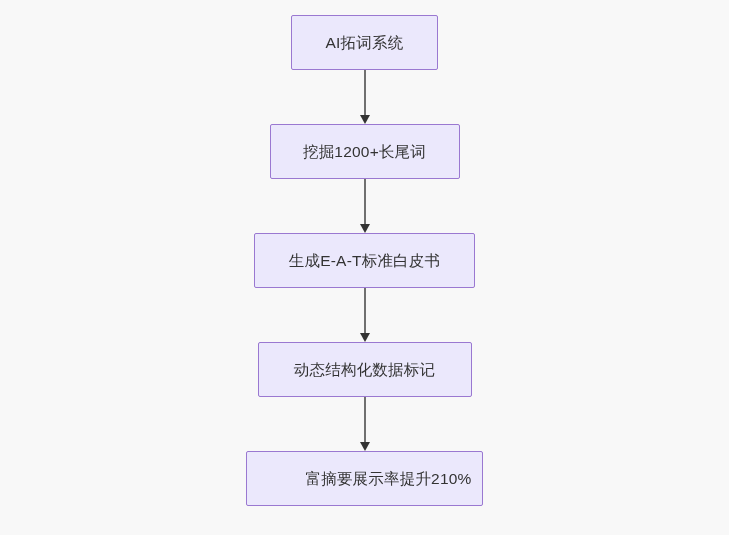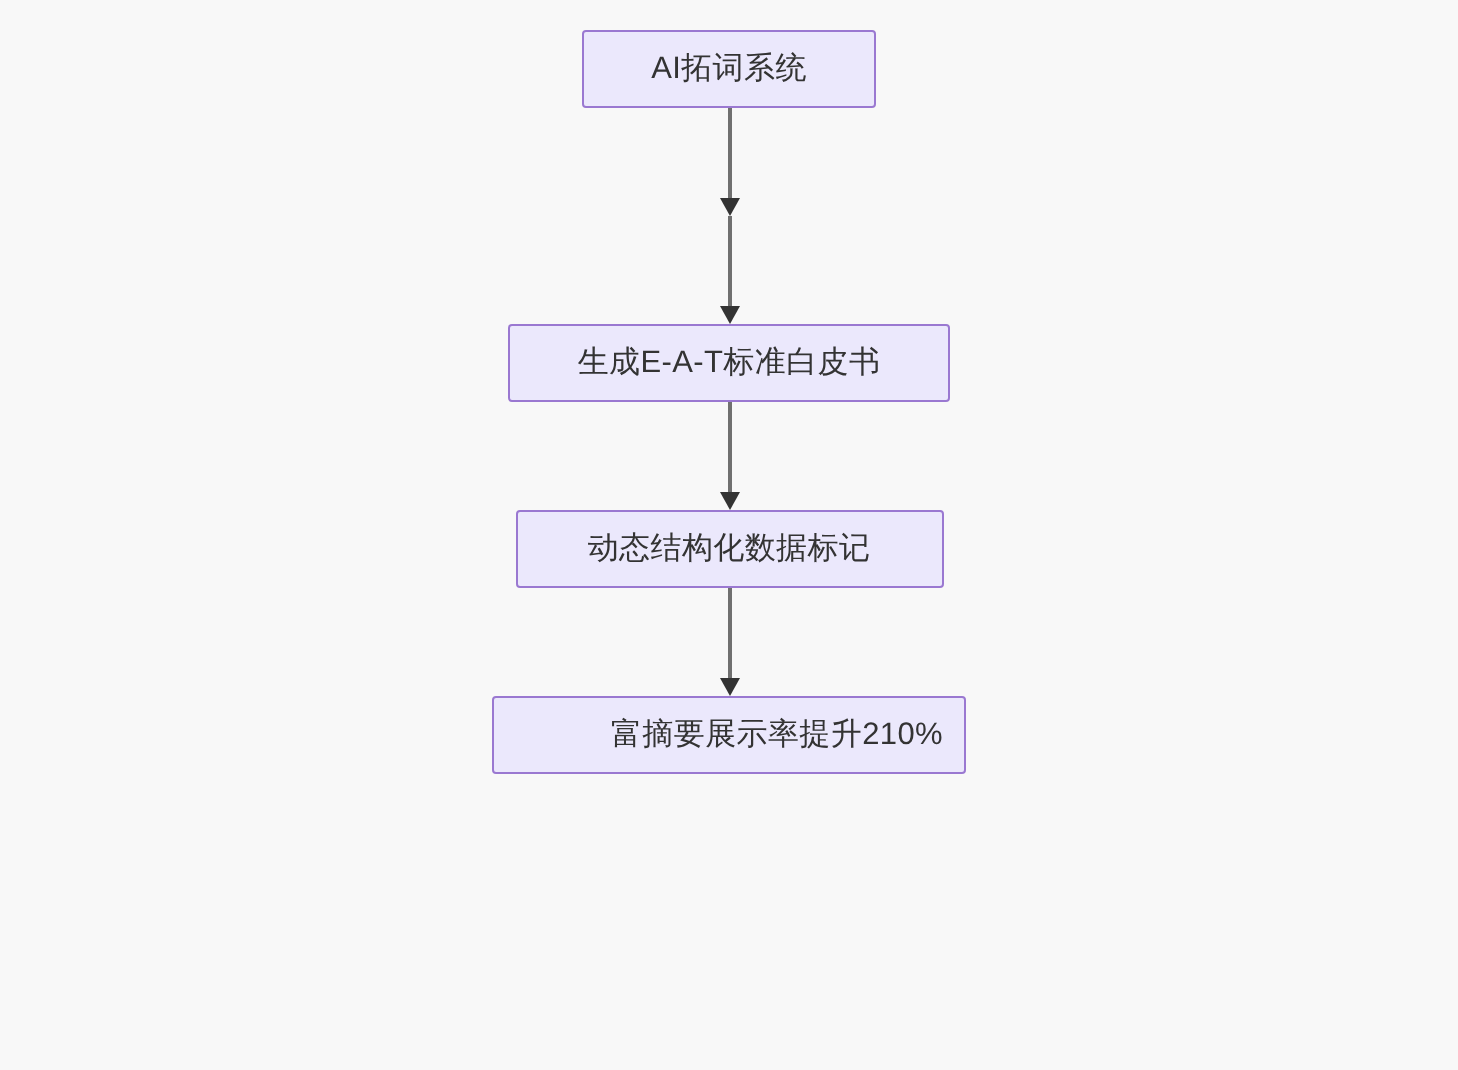--- a/index.html
+++ b/index.html
@@ -30,21 +30,21 @@
     display: flex;
     flex-direction: column;
     align-items: center;
     justify-content: flex-start;
     padding-top: 15px;
     box-sizing: border-box;
   }
 
   .node {
     box-sizing: border-box;
-    height: 39px;
+    height: 55px;
     background: #ebe8fc;
     border: 1.6px solid #9a78d1;
     border-radius: 2px;
     display: flex;
     align-items: center;
     justify-content: center;
     color: #333333;
     font-size: 15.5px;
     line-height: 1;
     letter-spacing: 0.2px;
@@ -99,20 +99,23 @@
 
     <div class="node w1">
       <span class="node-label">AI拓词系统</span>
     </div>
 
     <div class="connector">
       <div class="line"></div>
       <div class="arrowhead"></div>
     </div>
 
+    <div class="node w2">
+      <span class="node-label">挖掘1200+长尾词</span>
+    </div>
 
     <div class="connector">
       <div class="line"></div>
       <div class="arrowhead"></div>
     </div>
 
     <div class="node w3">
       <span class="node-label">生成E-A-T标准白皮书</span>
     </div>
 

